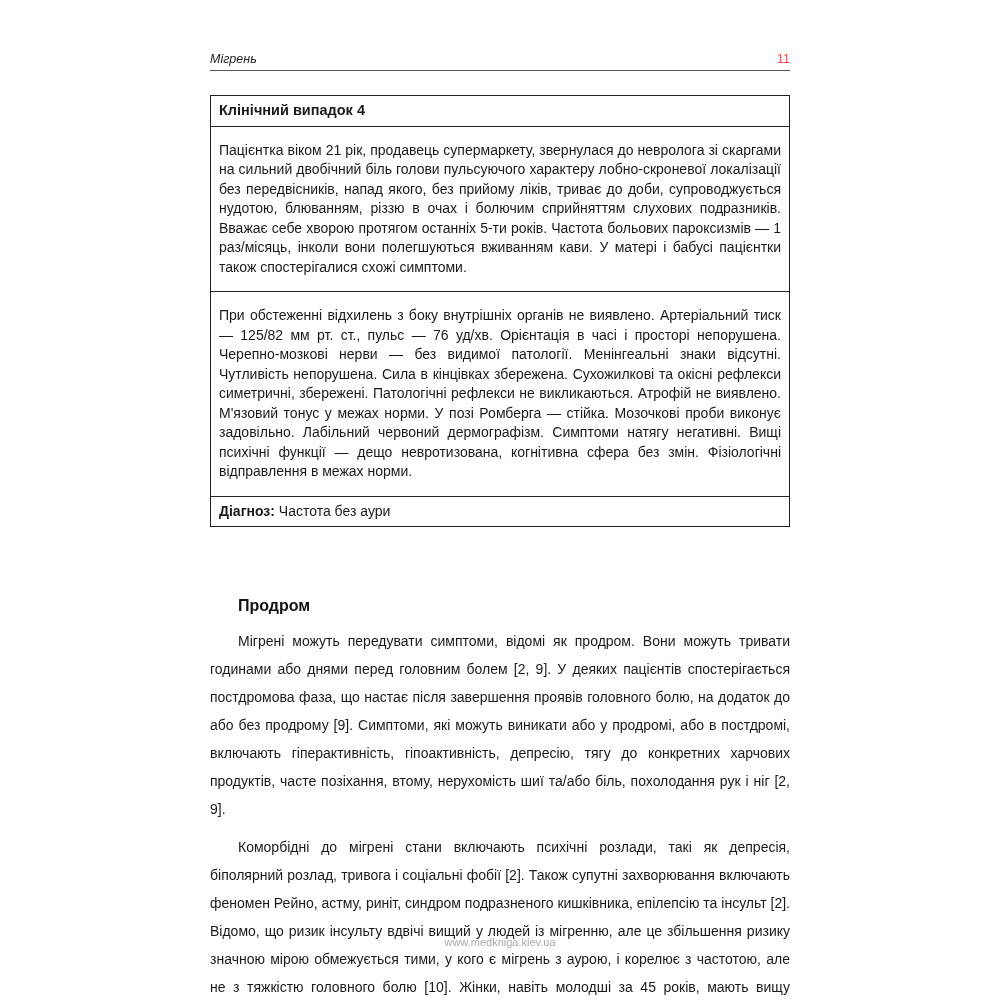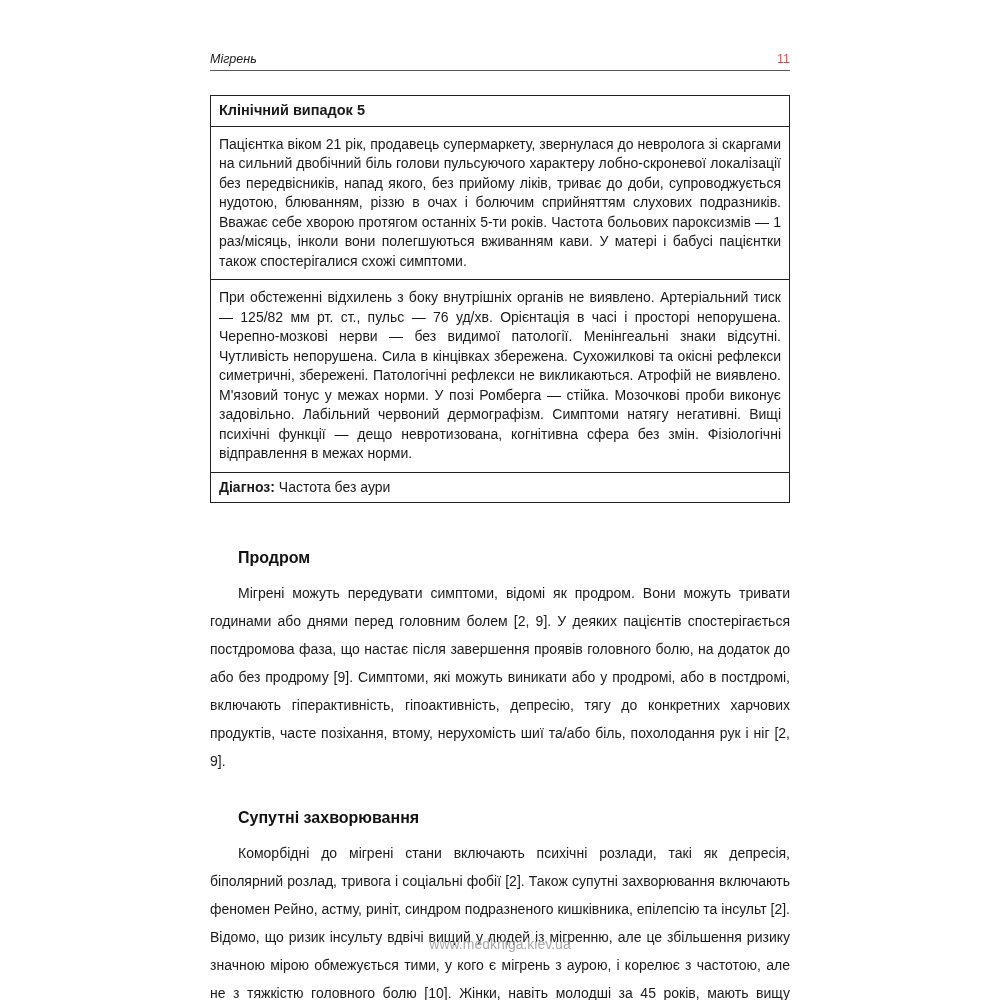--- a/index.html
+++ b/index.html
@@ -40,73 +40,72 @@
     font-size:14px;
     line-height:19.5px;
   }
   .case-title{
     font-weight:bold;
     font-size:14.5px;
     padding:5px 8px;
     border-bottom:1.5px solid #222;
   }
   .case-par{
-    padding:8px 8px;
+    padding:14px 8px;
     text-align:justify;
     border-bottom:1.5px solid #222;
   }
   .case-diagnosis{
     padding:5px 8px;
   }
   .case-diagnosis b{font-weight:bold;}
   
   .section-heading{
     font-size:16px;
     font-weight:bold;
     margin:34px 0 12px 28px;
     color:#111;
   }
   .section-heading.first{
-    margin-top:46px;
+    margin-top:70px;
   }
   .body-par{
     font-size:14px;
     line-height:28px;
     text-align:justify;
     text-indent:28px;
     margin:0 0 10px 0;
   }
   
   .footer{
     position:absolute;
     left:0; top:884px;
     width:580px;
     text-align:center;
-    font-size:14px;
+    font-size:11px;
     color:#a9a9a9;
   }
 </style>
 </head>
 <body>
 
 <div class="page">
 
   <header class="running-head">
     <span class="running-title">Мігрень</span>
     <span class="page-number">11</span>
   </header>
 
   <section class="case-box">
-    <div class="case-title">Клінічний випадок 5</div>
+    <div class="case-title">Клінічний випадок 4</div>
     <div class="case-par">Пацієнтка віком 21 рік, продавець супермаркету, звернулася до невролога зі скаргами на сильний двобічний біль голови пульсуючого характеру лобно-скроневої локалізації без передвісників, напад якого, без прийому ліків, триває до доби, супроводжується нудотою, блюванням, різзю в очах і болючим сприйняттям слухових подразників. Вважає себе хворою протягом останніх 5-ти років. Частота больових пароксизмів — 1 раз/місяць, інколи вони полегшуються вживанням кави. У матері і бабусі пацієнтки також спостерігалися схожі симптоми.</div>
     <div class="case-par">При обстеженні відхилень з боку внутрішніх органів не виявлено. Артеріальний тиск — 125/82 мм рт. ст., пульс — 76 уд/хв. Орієнтація в часі і просторі непорушена. Черепно-мозкові нерви — без видимої патології. Менінгеальні знаки відсутні. Чутливість непорушена. Сила в кінцівках збережена. Сухожилкові та окісні рефлекси симетричні, збережені. Патологічні рефлекси не викликаються. Атрофій не виявлено. М'язовий тонус у межах норми. У позі Ромберга — стійка. Мозочкові проби виконує задовільно. Лабільний червоний дермографізм. Симптоми натягу негативні. Вищі психічні функції — дещо невротизована, когнітивна сфера без змін. Фізіологічні відправлення в межах норми.</div>
     <div class="case-diagnosis"><b>Діагноз:</b><span> Частота без аури</span></div>
   </section>
 
   <h2 class="section-heading first">Продром</h2>
   <p class="body-par">Мігрені можуть передувати симптоми, відомі як продром. Вони можуть тривати годинами або днями перед головним болем [2, 9]. У деяких пацієнтів спостерігається постдромова фаза, що настає після завершення проявів головного болю, на додаток до або без продрому [9]. Симптоми, які можуть виникати або у продромі, або в постдромі, включають гіперактивність, гіпоактивність, депресію, тягу до конкретних харчових продуктів, часте позіхання, втому, нерухомість шиї та/або біль, похолодання рук і ніг [2, 9].</p>
 
-  <h2 class="section-heading">Супутні захворювання</h2>
   <p class="body-par">Коморбідні до мігрені стани включають психічні розлади, такі як депресія, біполярний розлад, тривога і соціальні фобії [2]. Також супутні захворювання включають феномен Рейно, астму, риніт, синдром подразненого кишківника, епілепсію та інсульт [2]. Відомо, що ризик інсульту вдвічі вищий у людей із мігренню, але це збільшення ризику значною мірою обмежується тими, у кого є мігрень з аурою, і корелює з частотою, але не з тяжкістю головного болю [10]. Жінки, навіть молодші за 45 років, мають вищу схильність до інсульту, пов'язаного з мігренню [11]. Водночас, приблизно з 800 000 інсультів, що відбуваються щороку, лише близько 2000-3000 пов'язані з мігренню [12].</p>
 
   <div class="footer">www.medkniga.kiev.ua</div>
 
 </div>
 
 </body></html>

